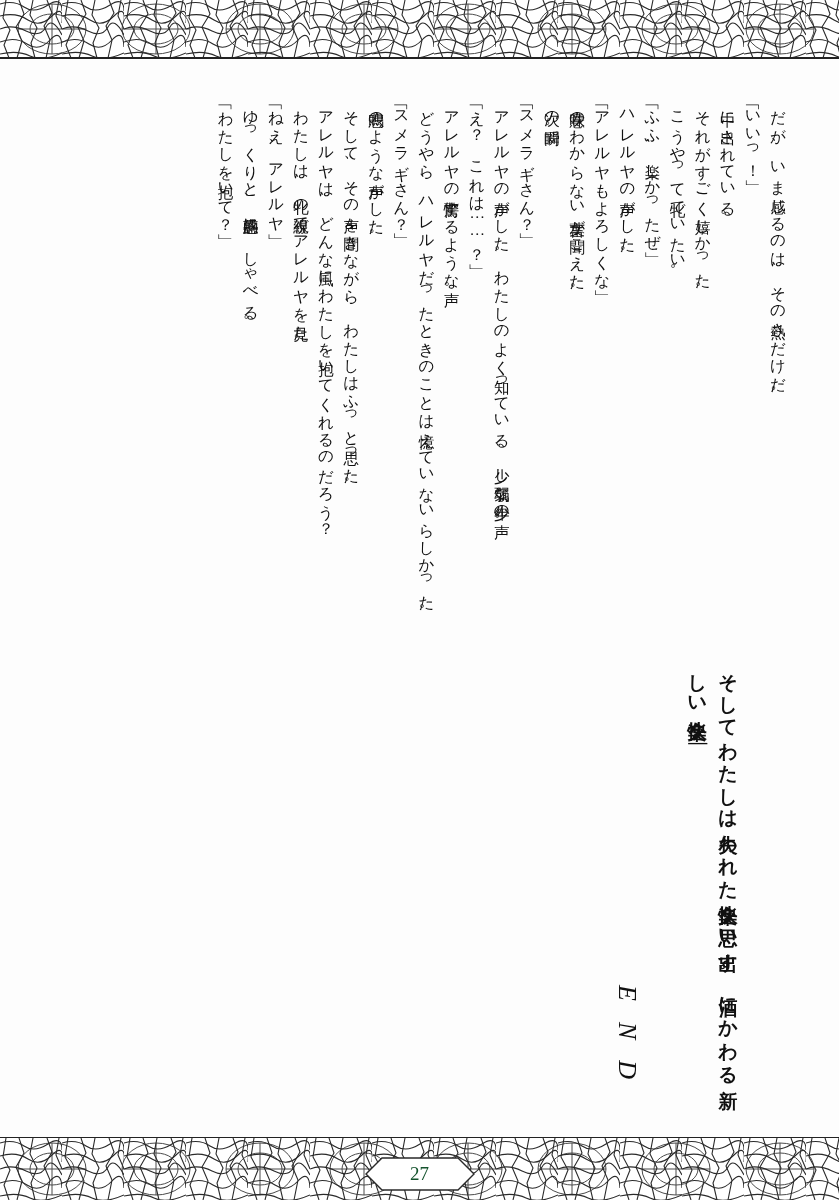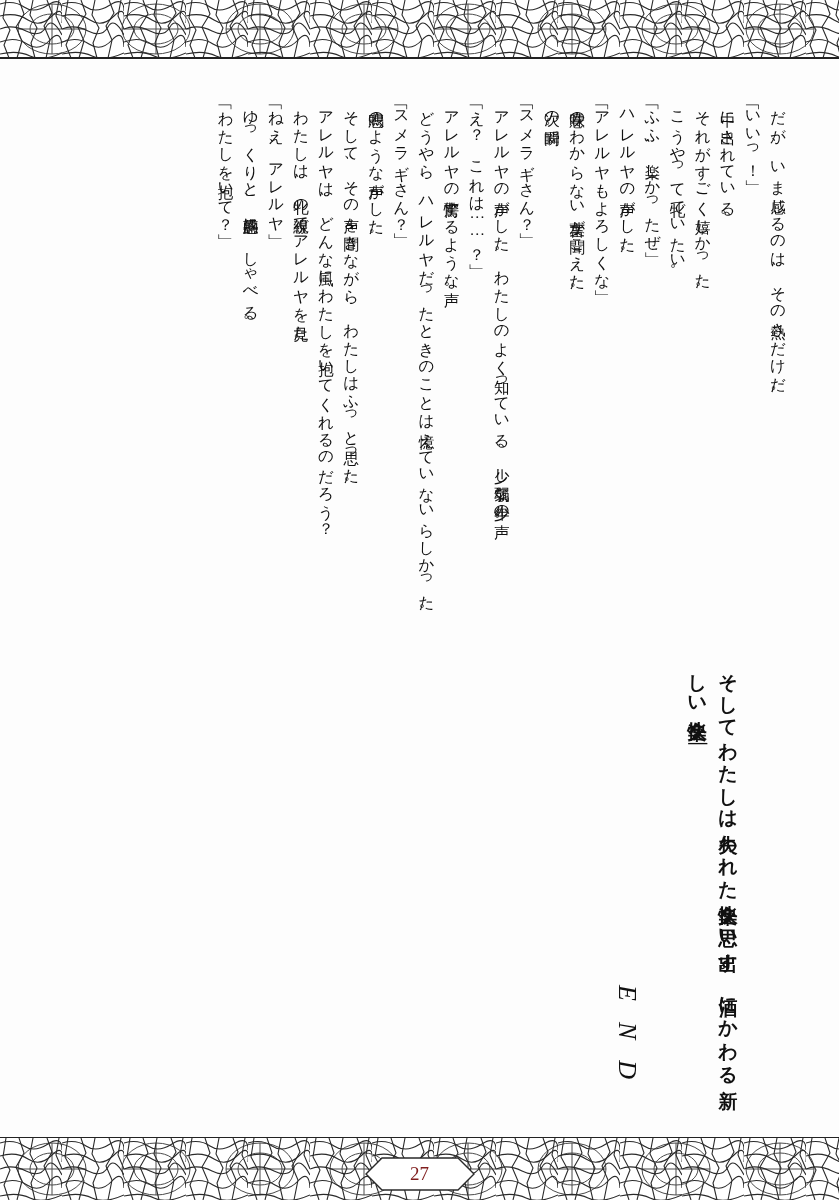--- a/index.html
+++ b/index.html
@@ -105,21 +105,21 @@
   }
   .page-number {
     position: absolute;
     left: 0; top: 0;
     width: 112px; height: 40px;
     display: flex;
     align-items: center;
     justify-content: center;
     font-family: "Liberation Serif", serif;
     font-size: 19px;
-    color: #7f1d1d;
+    color: #14532d;
   }
 </style>
 </head>
 <body>
 
 <div class="page">
 
   <div class="ornament top">
     <svg width="839" height="58" viewBox="0 0 839 58" xmlns="http://www.w3.org/2000/svg">
       <defs>

